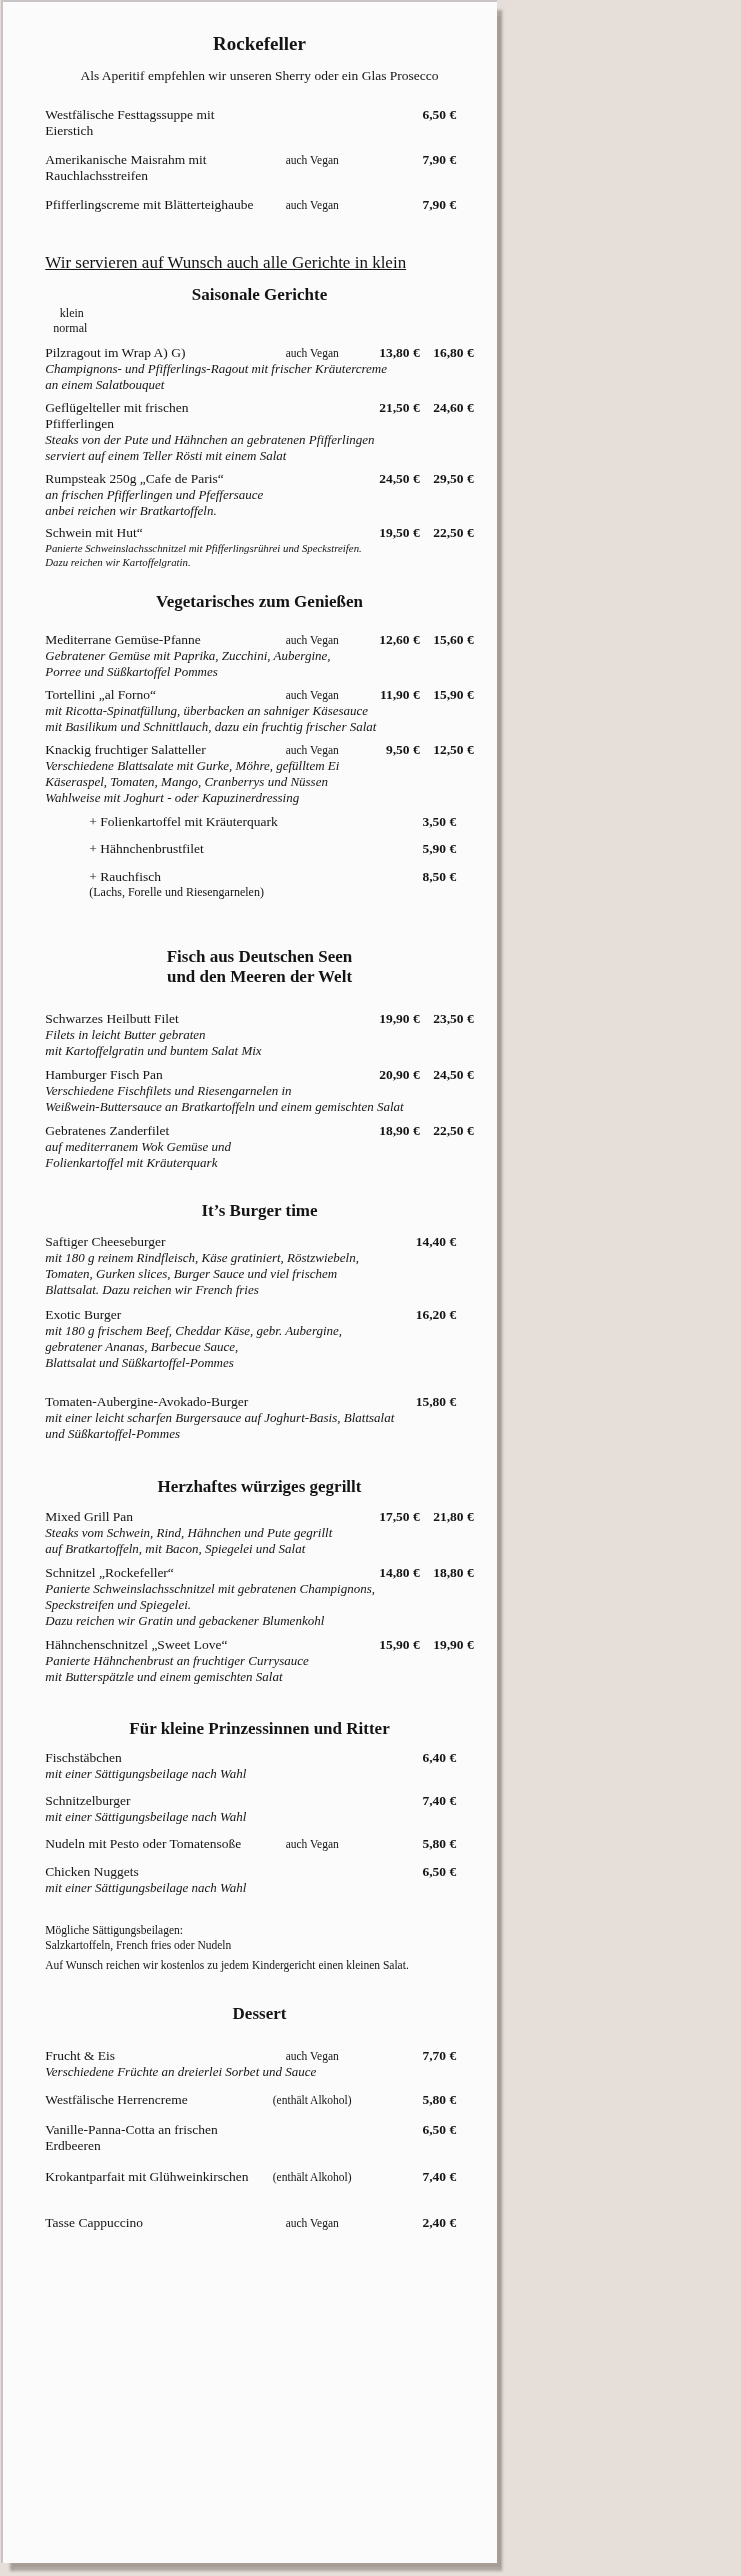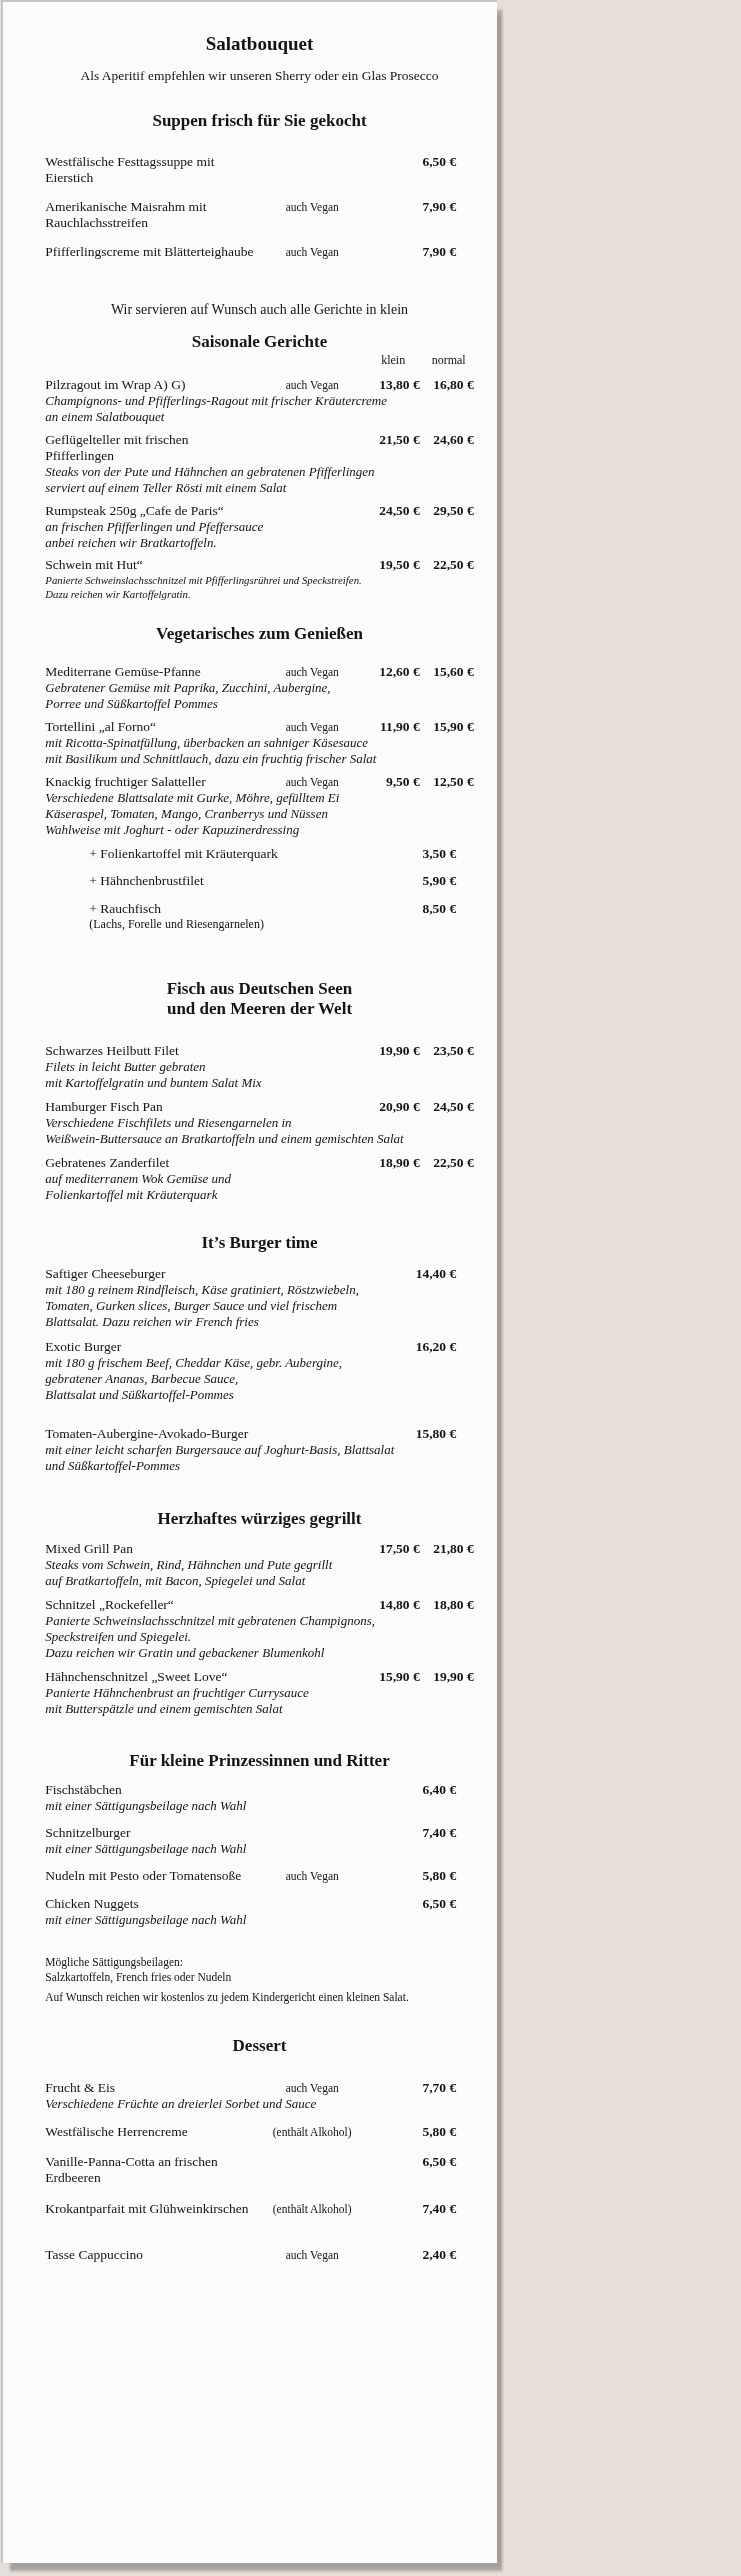--- a/index.html
+++ b/index.html
@@ -22,39 +22,38 @@
   .subtitle{font-size:13.5px;text-align:center;line-height:16px;margin:13.5px 0 0 0;}
   .sec-h{font-size:17px;font-weight:bold;text-align:center;line-height:20px;white-space:pre-line;margin:0;}
   .row{display:flex;align-items:baseline;column-gap:4px;}
   .name{flex:1;font-weight:normal;font-size:13.5px;line-height:16px;}
   .note{flex:none;width:101px;font-size:11.5px;text-align:center;line-height:15px;}
   .p1{flex:none;width:53px;font-weight:bold;font-size:13.5px;text-align:right;}
   .p2{flex:none;width:50px;font-weight:bold;font-size:13.5px;text-align:right;}
   .p-single{flex:none;width:107px;box-sizing:border-box;padding-right:17.5px;font-weight:bold;font-size:13.5px;text-align:right;}
   .desc{font-size:13px;line-height:16px;white-space:pre-line;font-style:italic;}
   .desc.small{font-size:10.8px;line-height:14px;}
-  .colhead{display:flex;column-gap:4px;font-size:12px;line-height:15px;}
+  .colhead{display:flex;column-gap:4px;font-size:12px;line-height:15px;flex-direction:column;}
   .colhead .sp{flex:1;}
   .colhead .c1{flex:none;width:53px;text-align:center;}
   .colhead .c2{flex:none;width:50px;text-align:center;}
-  .serve-note{font-size:14px;line-height:13.5px;text-align:center;}
+  .serve-note{font-size:17px;line-height:13.5px;text-decoration:underline;}
   .addon{padding-left:44px;display:flex;align-items:baseline;column-gap:4px;}
   .addon .name{font-size:13.5px;}
   .addon-sub{padding-left:44px;font-size:12px;line-height:15px;}
   .note-block{font-size:11.5px;line-height:15px;white-space:pre-line;}
 </style>
 </head>
 <body>
 
 <div class="card">
 
-  <h1 class="title">Salatbouquet</h1>
+  <h1 class="title">Rockefeller</h1>
   <p class="subtitle">Als Aperitif empfehlen wir unseren Sherry oder ein Glas Prosecco</p>
 
-  <h2 class="sec-h" style="margin-top:27px">Suppen frisch für Sie gekocht</h2>
   <div class="row" style="margin-top:23px">
     <span class="name">Westfälische Festtagssuppe mit Eierstich</span>
     <span class="note"></span>
     <span class="p-single">6,50 €</span>
   </div>
   <div class="row" style="margin-top:13px">
     <span class="name">Amerikanische Maisrahm mit Rauchlachsstreifen</span>
     <span class="note">auch Vegan</span>
     <span class="p-single">7,90 €</span>
   </div>

